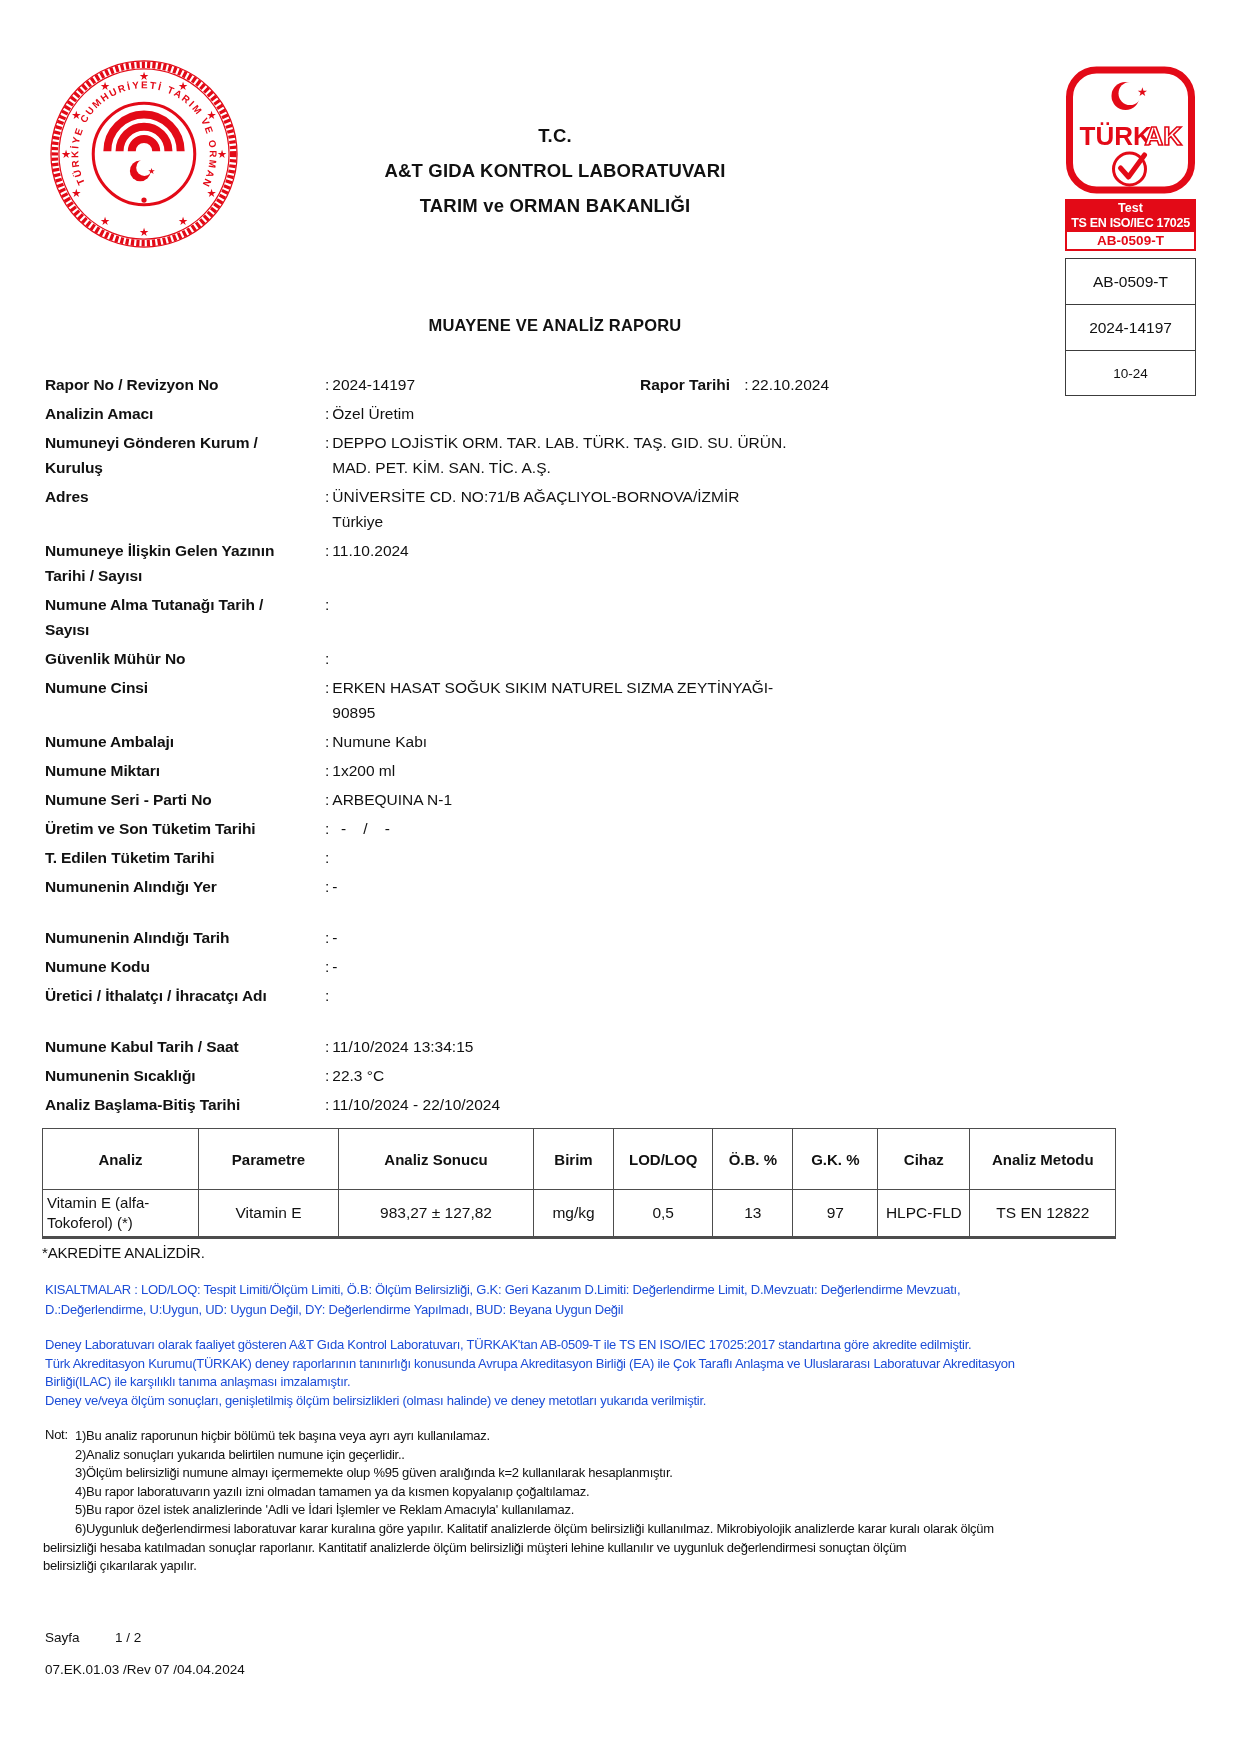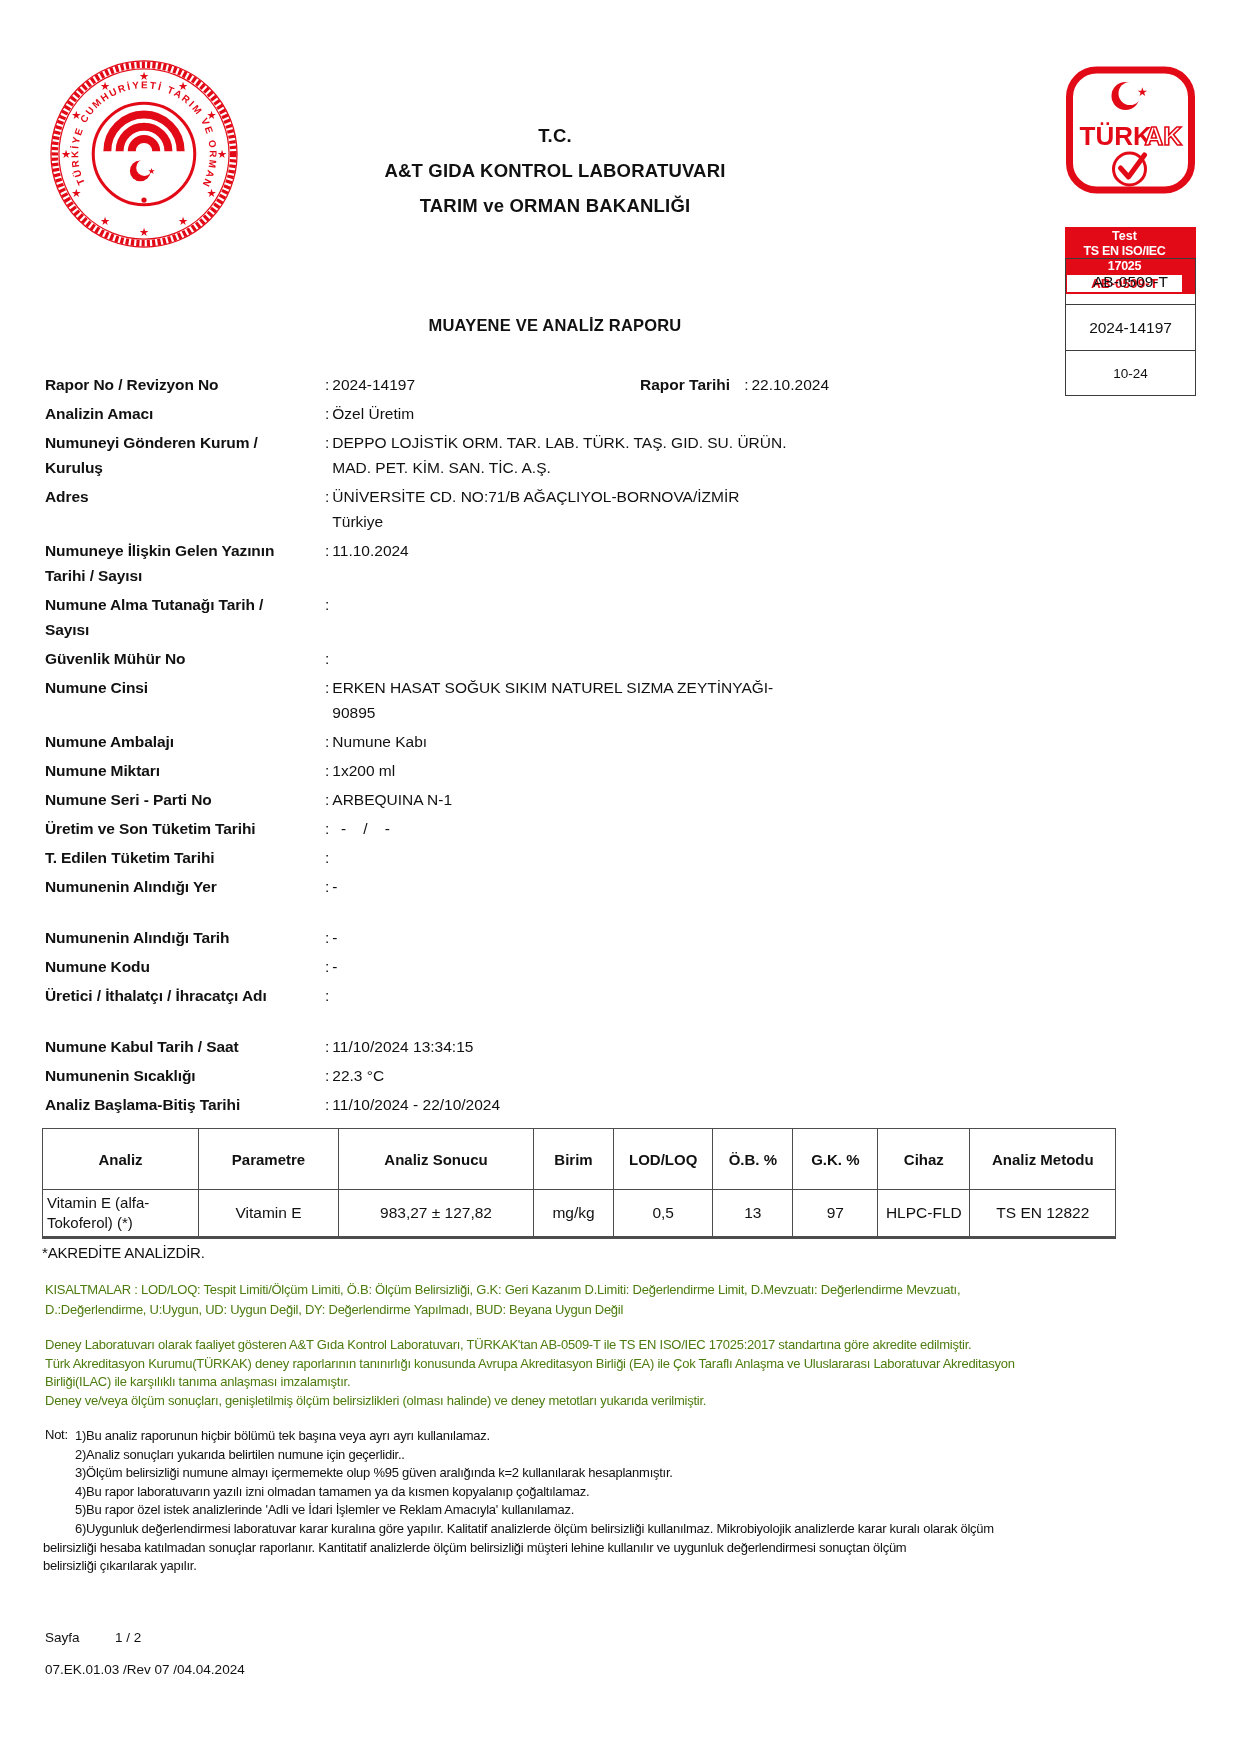--- a/index.html
+++ b/index.html
@@ -9,21 +9,21 @@
   
   .seal{position:absolute;left:50px;top:60px;width:188px;height:188px;}
   .head-block{position:absolute;left:255px;top:118px;width:600px;text-align:center;}
   .head-line{font-size:18.5px;font-weight:bold;line-height:35px;letter-spacing:.2px;}
   .report-title{position:absolute;left:255px;top:316px;width:600px;text-align:center;
                 font-size:16.5px;font-weight:bold;letter-spacing:.2px;}
 
   
   .turkak-logo{position:absolute;left:1065px;top:66px;width:131px;height:128px;}
   .turkak-banner{position:absolute;left:1065px;top:199px;width:131px;background:#e30a17;
-                 padding:2px 14px 2px 2px;box-sizing:border-box;text-align:center;margin-top:28px;}
+                 padding:2px 2px 2px 2px;box-sizing:border-box;text-align:center;}
   .banner-l1{color:#fff;font-weight:bold;font-size:12.5px;line-height:15px;}
   .banner-l2{color:#fff;font-weight:bold;font-size:12.5px;line-height:15px;letter-spacing:-.3px;}
   .banner-code{background:#fff;color:#e30a17;font-weight:bold;font-size:13.5px;line-height:17px;margin-top:1px;}
   .info-box{position:absolute;left:1065px;top:258px;width:131px;border:1.5px solid #3c3c3c;box-sizing:border-box;}
   .info-row{height:45px;display:flex;align-items:center;justify-content:center;
             font-size:15.5px;border-bottom:1.5px solid #3c3c3c;}
   .info-row:last-child{border-bottom:none;height:44px;font-size:13.5px;}
 
   
   .fields{position:absolute;left:45px;top:372px;width:920px;}
@@ -40,21 +40,21 @@
   .analysis-table{position:absolute;left:42px;top:1128px;border-collapse:collapse;
                   border:1.5px solid #4d4d4d;border-bottom:3px solid #4d4d4d;table-layout:fixed;}
   .analysis-table th{border:1.2px solid #4d4d4d;font-size:15px;font-weight:bold;height:60px;
                      text-align:center;vertical-align:middle;padding:0 15px;}
   .analysis-table td{border:1.2px solid #4d4d4d;font-size:15.5px;height:46px;
                      text-align:center;vertical-align:middle;padding:0 2px;}
   .analysis-table td.cell-left{text-align:left;white-space:pre-line;font-size:15px;line-height:20px;padding-left:4px;}
 
   
   .akredite{position:absolute;left:42px;top:1244px;font-size:15px;letter-spacing:-.2px;}
-  .fineprint{font-size:13px;letter-spacing:-.25px;white-space:pre-line;color:#4d7c0f;}
+  .fineprint{font-size:13px;letter-spacing:-.25px;white-space:pre-line;color:#1d4ed8;}
   .abbrev{position:absolute;left:45px;top:1280px;width:1165px;line-height:20px;}
   .accred{position:absolute;left:45px;top:1336px;width:1170px;line-height:18.6px;}
   .notes{position:absolute;left:45px;top:1427px;width:1175px;display:flex;}
   .not-label{flex:none;width:30px;font-size:13px;letter-spacing:-.25px;}
   .note-item{font-size:13px;letter-spacing:-.25px;line-height:18.6px;white-space:pre-line;}
   .note-hang{margin-left:-32px;text-indent:32px;}
 
   
   .sayfa{position:absolute;left:45px;top:1630px;font-size:13.5px;display:flex;}
   .sayfa-label{width:70px;}

